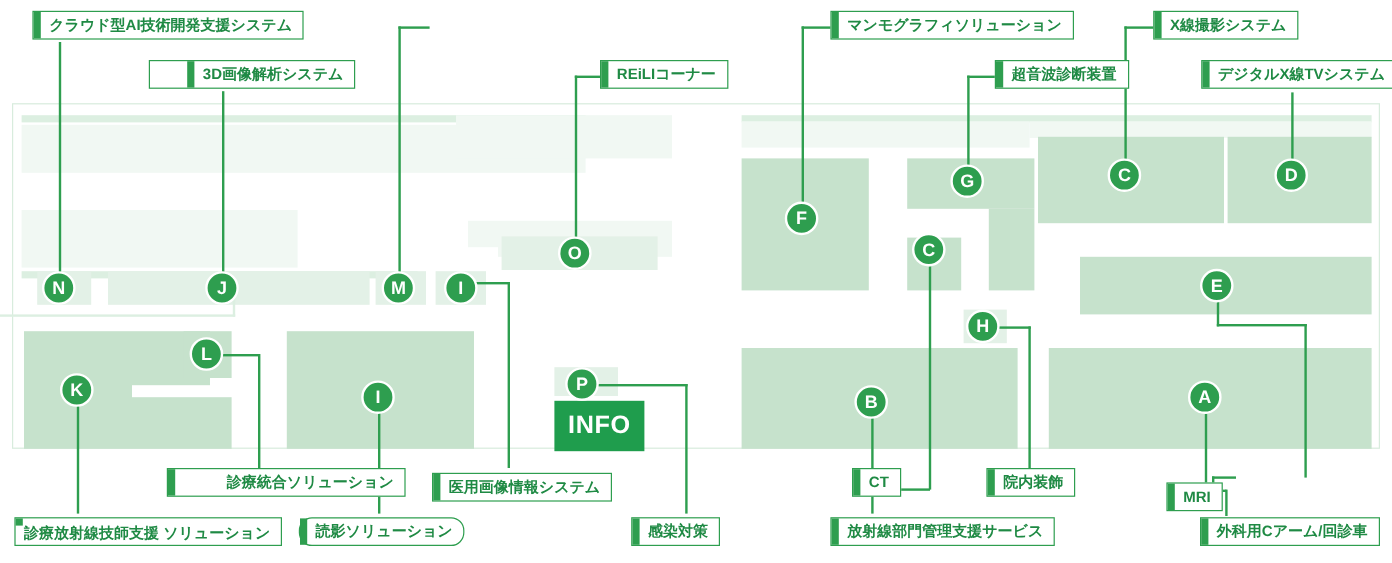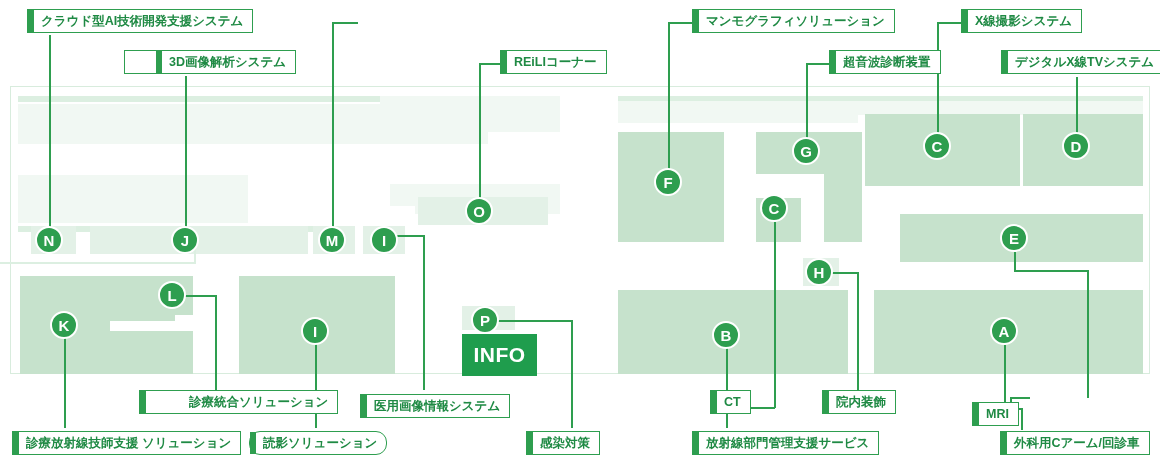--- a/index.html
+++ b/index.html
@@ -262,21 +262,21 @@
   <div class="callout" style="left:139px; top:390px;gap:36px;">
     <span class="accent"></span>
     <span class="txt">診療統合ソリューション</span>
   </div>
 
   <div class="callout" style="left:360px; top:394px;">
     <span class="accent"></span>
     <span class="txt">医用画像情報システム</span>
   </div>
 
-  <div class="callout" style="left:12px; top:431px;">
+  <div class="callout" style="left:12px; top:431px;flex-direction:column;">
     <span class="accent"></span>
     <span class="txt">診療放射線技師支援 ソリューション</span>
   </div>
 
   <div class="callout" style="left:249px; top:431px;border-radius:11px;">
     <span class="accent"></span>
     <span class="txt">読影ソリューション</span>
   </div>
 
   <div class="callout" style="left:526px; top:431px;">

